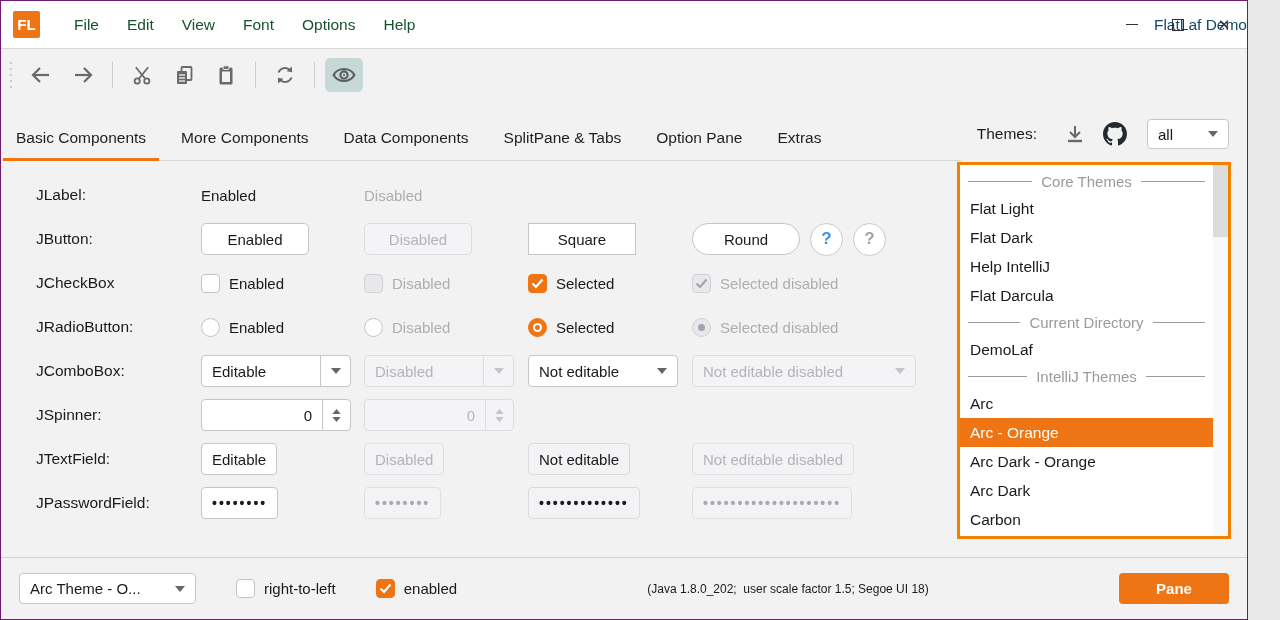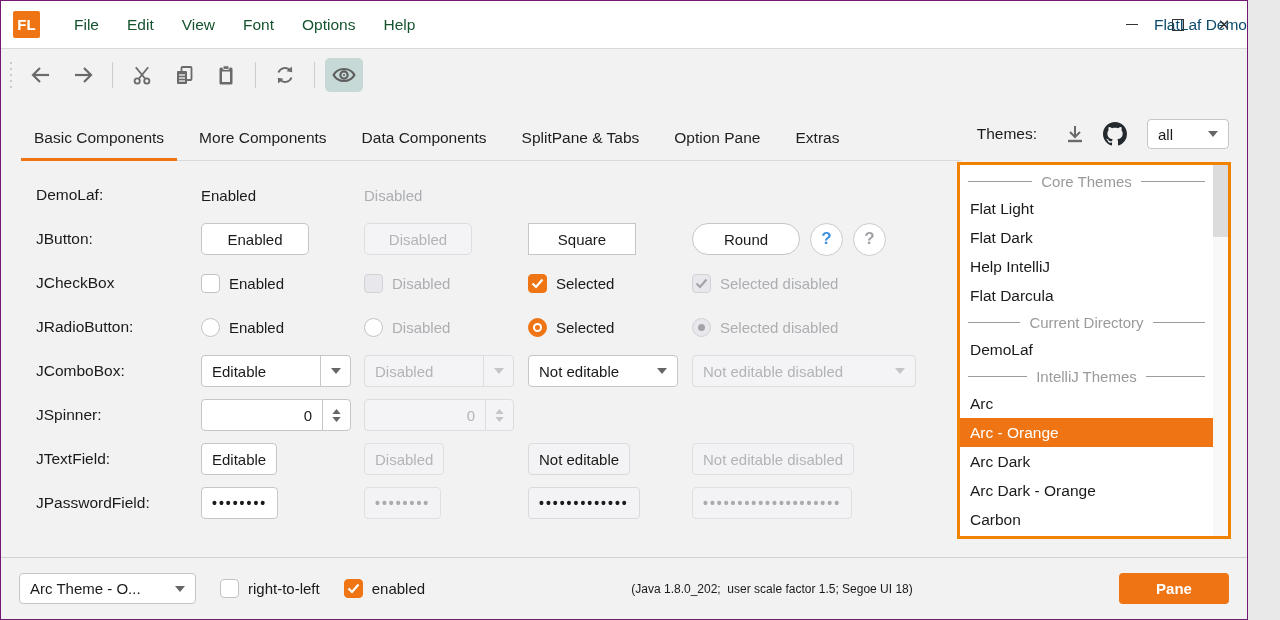--- a/index.html
+++ b/index.html
@@ -28,21 +28,21 @@
   .toolbar { height:52px; display:flex; align-items:center; padding-left:6px; }
   .grip { display:flex; flex-direction:column; gap:4px; margin:0 8px 0 3px; }
   .grip i { width:2px; height:2px; background:#bcbcbc; border-radius:50%; }
   .tb-btn { width:38px; height:34px; display:flex; align-items:center; justify-content:center;
             border-radius:5px; margin:0 2px; }
   .tb-btn.toggled { background:var(--eyebg,#C6D9D7); }
   .tb-sep { width:1px; height:26px; background:#cdcdcd; margin:0 8px; }
   .tb-btn svg { display:block; }
 
   
-  .tabstrip { height:60px; display:flex; align-items:flex-end; padding-left:20px; }
+  .tabstrip { height:60px; display:flex; align-items:flex-end; padding-left:2px; }
   .tabs { display:flex; flex:1; align-items:flex-end; border-bottom:1px solid #dadada;
           height:100%; gap:9px; }
   .tab { padding:0 13px 13px; position:relative; font-size:15.5px; color:#1f1f1f; white-space:nowrap; }
   .tab.active::after { content:""; position:absolute; left:0; right:0; bottom:-1px; height:3px;
                        background:var(--accent,#EF7514); }
   .themes-header { display:flex; align-items:center; padding:0 18px 12px 16px; gap:0; }
   .themes-label { font-size:15.5px; margin-right:22px; }
   .icon-btn { width:32px; height:30px; display:flex; align-items:center; justify-content:center; margin-right:8px; }
   .filter-combo { width:82px; height:30px; background:#fff; border:1px solid #c6c6c6; border-radius:4px;
                   display:flex; align-items:center; padding:0 10px; margin-left:8px; }
@@ -115,21 +115,21 @@
   .list-inner { position:absolute; top:0; left:0; right:15px; bottom:0; padding-top:4px; overflow:hidden; }
   .list-sep { display:flex; align-items:center; gap:9px; color:#9a9a9a; height:25px; padding:0 8px; font-size:15px; }
   .list-sep .line { flex:1; height:1px; background:#9c9c9c; }
   .list-item { height:29px; display:flex; align-items:center; padding:0 10px; font-size:15.5px; white-space:nowrap; }
   .list-item.selected { background:var(--accent,#EF7514); color:#fff; }
   .vscroll { position:absolute; top:0; right:0; bottom:0; width:15px; background:#f8f8f8; }
   .vscroll .thumb { position:absolute; top:0; left:0; right:0; height:72px; background:#dcdcdc; }
 
   
   .bottombar { position:absolute; left:0; right:0; bottom:0; height:62px; border-top:1px solid #d2d2d2;
-               background:#f2f2f2; display:flex; align-items:center; padding:0 18px; }
+               background:#f2f2f2; display:flex; align-items:center; padding:0 18px;gap:16px; }
   .bb-combo { width:177px; height:31px; flex:none; }
   .bb-check { display:flex; align-items:center; gap:9px; margin-left:24px; }
   .status { flex:1; text-align:center; white-space:pre; font-size:12px; }
   .close-btn { width:110px; height:31px; background:var(--accent,#EF7514); color:#fff; font-weight:bold;
                border-radius:4px; display:flex; align-items:center; justify-content:center; font-size:15px; flex:none; }
 </style>
 </head>
 <body>
 
 <div class="window">
@@ -264,21 +264,21 @@
         <svg class="arr" width="10" height="6" viewBox="0 0 10 6">
             <polygon points="0,0 10,0 5,6"></polygon>
           </svg>
       </div>
     </div>
   </div>
 
   <div class="content">
     <div class="component-grid">
         <div class="crow">
-          <div class="row-label">DemoLaf:</div>
+          <div class="row-label">JLabel:</div>
           <div class="cell">
             <div class="txt">Enabled</div>
           </div>
           <div class="cell">
             <div class="txt disabled">Disabled</div>
           </div>
           <div class="cell"></div>
           <div class="cell"></div>
         </div>
         <div class="crow">
@@ -490,22 +490,22 @@
             <span class="line"></span>
           </div>
           <div class="list-item">DemoLaf</div>
           <div class="list-sep">
             <span class="line"></span>
             <span>IntelliJ Themes</span>
             <span class="line"></span>
           </div>
           <div class="list-item">Arc</div>
           <div class="list-item selected">Arc - Orange</div>
+          <div class="list-item">Arc Dark - Orange</div>
           <div class="list-item">Arc Dark</div>
-          <div class="list-item">Arc Dark - Orange</div>
           <div class="list-item">Carbon</div>
         </div>
       <div class="vscroll">
         <div class="thumb"></div>
       </div>
     </div>
   </div>
 
   <div class="bottombar">
     <div class="combo bb-combo">

